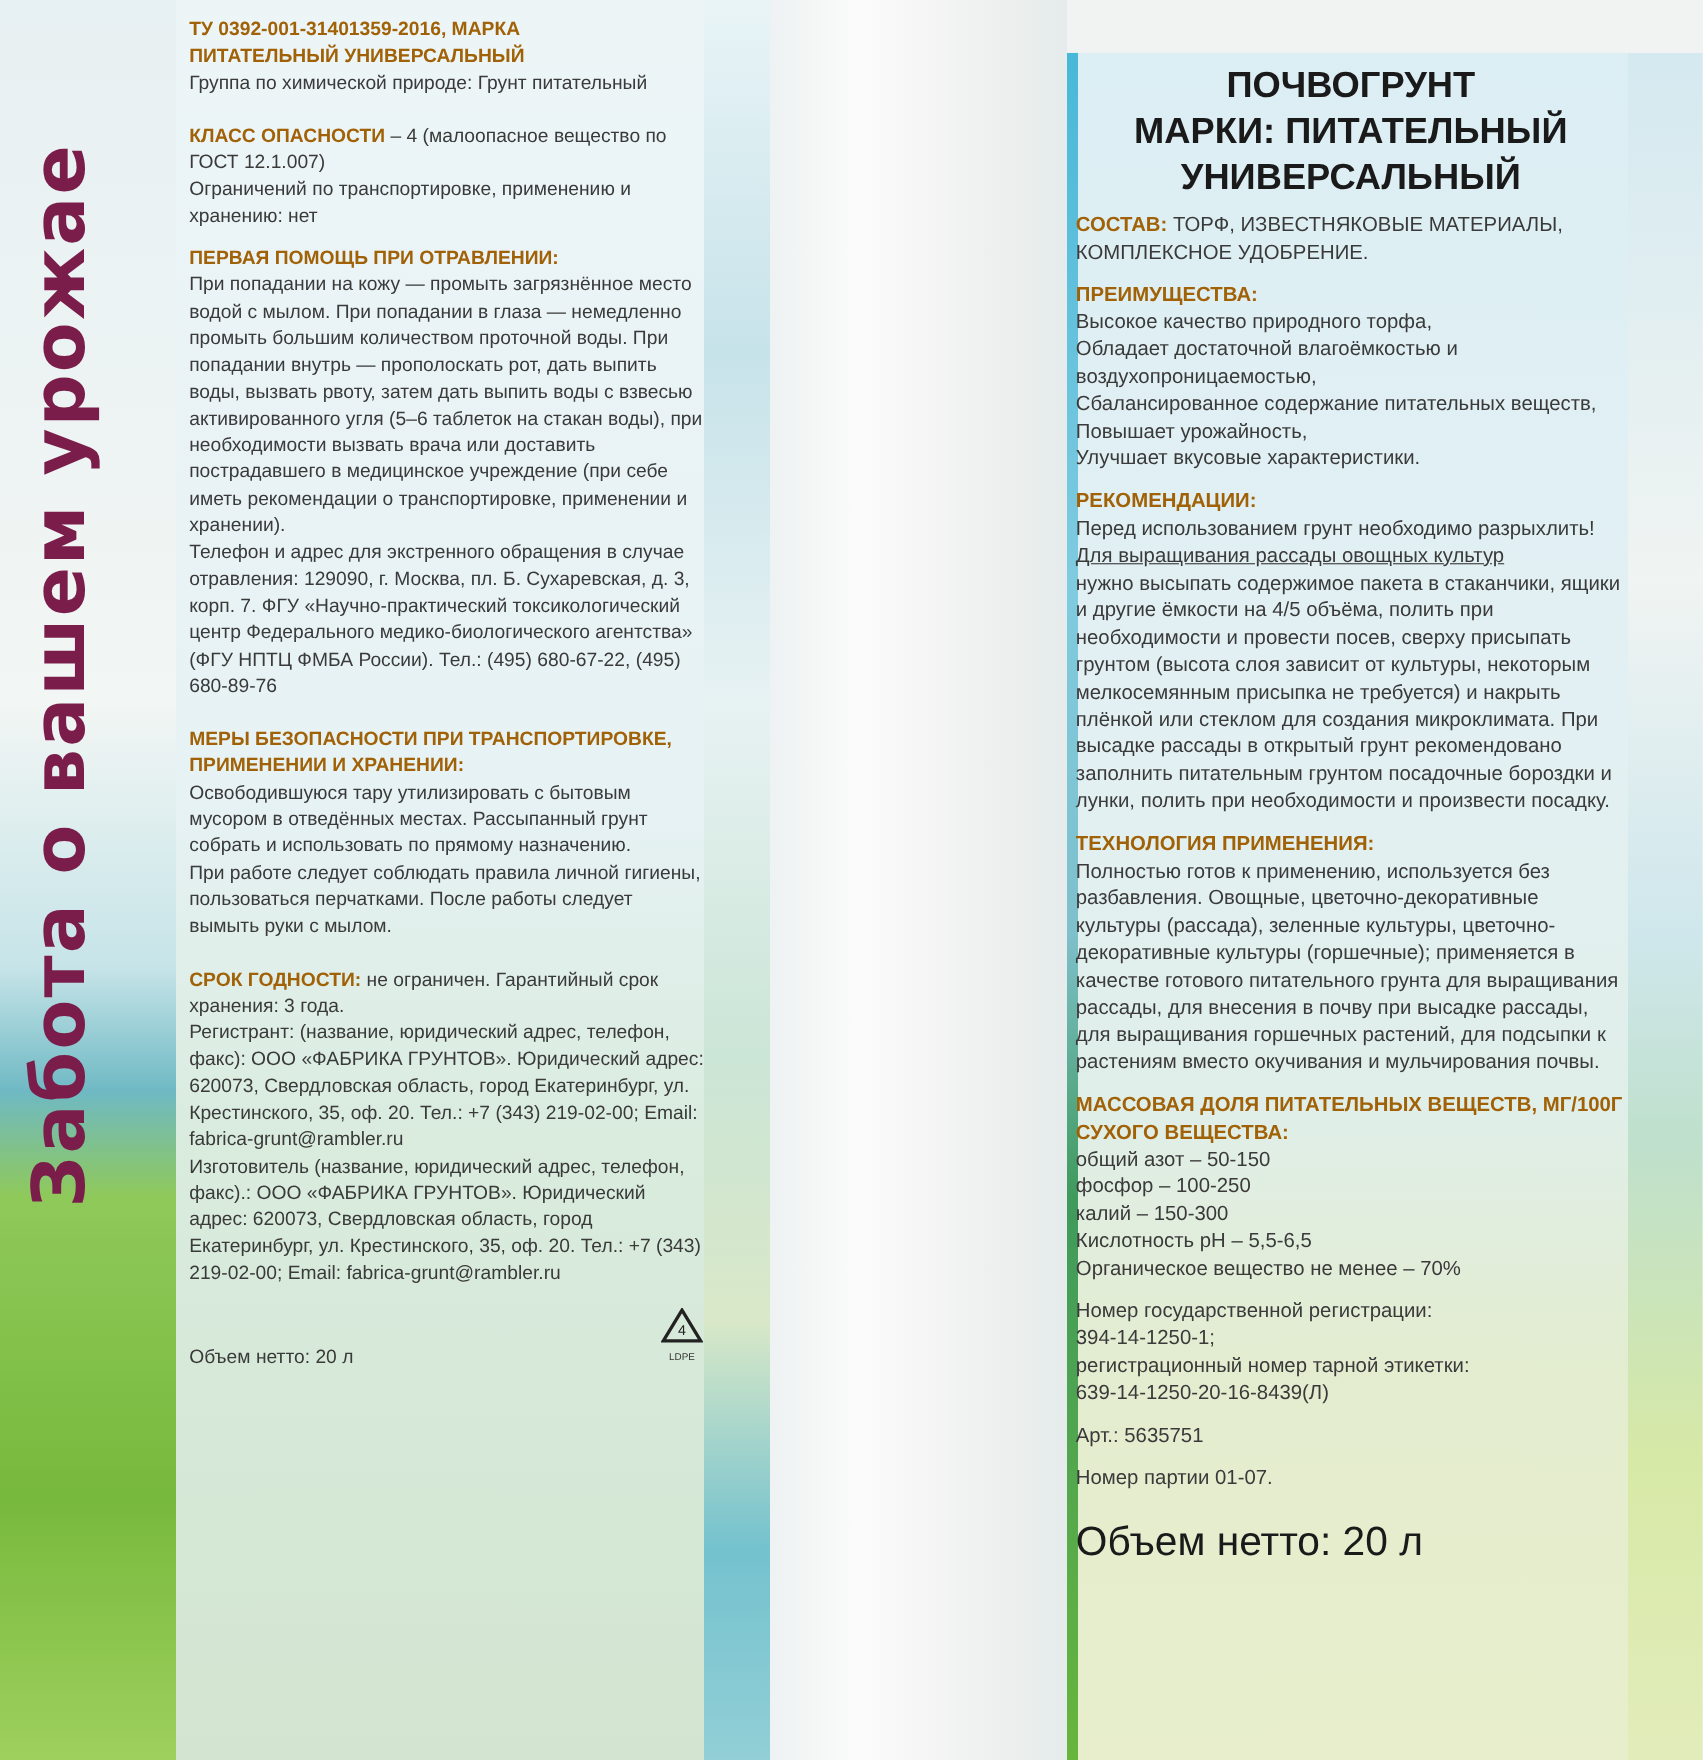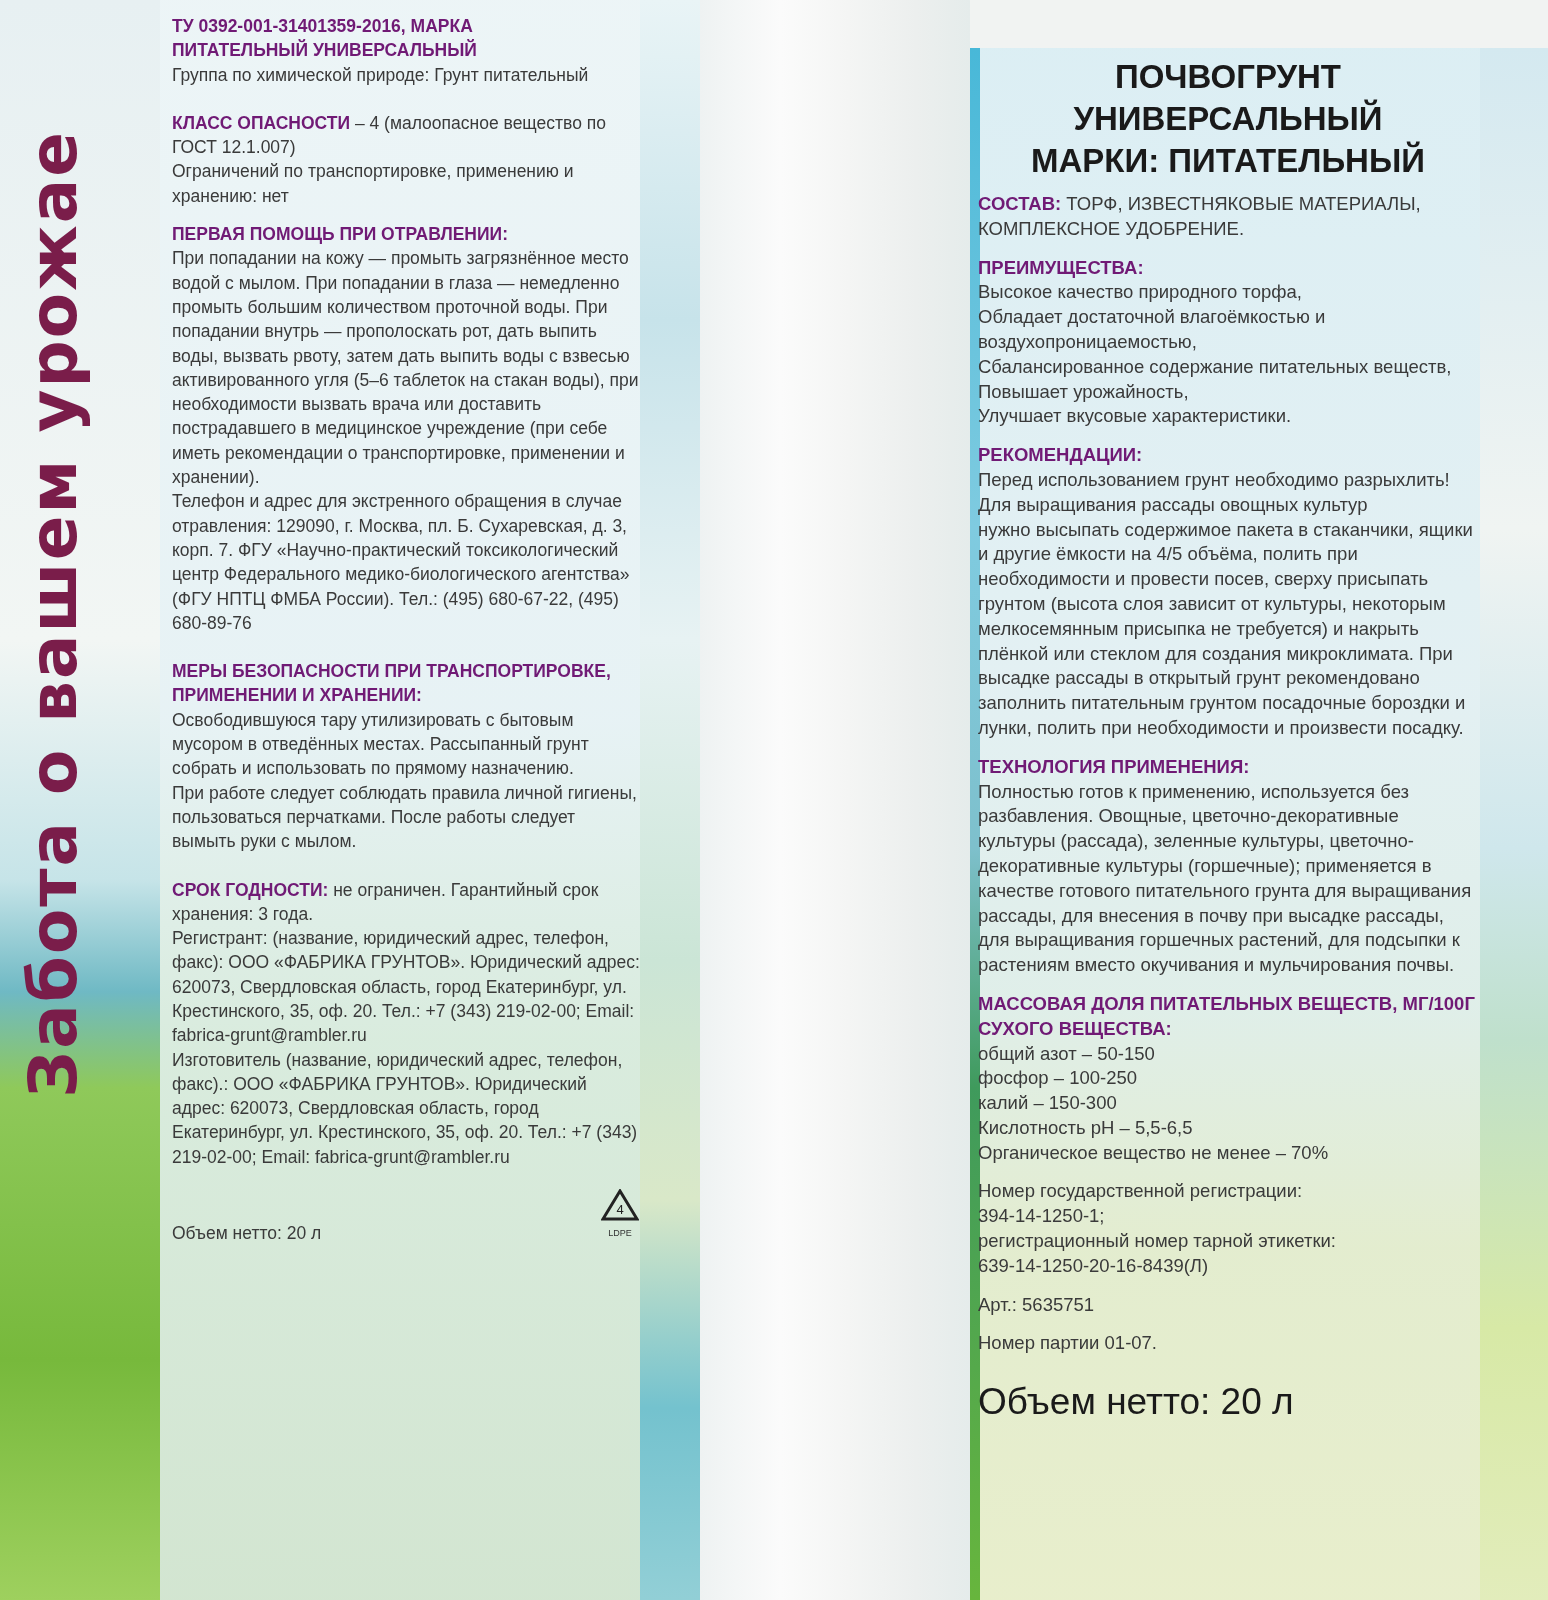--- a/index.html
+++ b/index.html
@@ -29,25 +29,25 @@
     position:absolute; left:18px; top:130px; width:1340px; height:72px;
     transform-origin:0 0; transform:translate(72px,0) rotate(90deg);
     font-family:"DejaVu Sans", sans-serif; font-weight:bold; font-size:66px;
     color:#7a1d4a; letter-spacing:2px; white-space:nowrap; line-height:72px;
   }
   .vertical-brand span { display:inline-block; transform:rotate(180deg); }
 
   .col { position:absolute; font-size:17.5px; line-height:24.3px; }
   .col-left { left:172px; top:14px; width:470px; }
   .col-right { left:8px; top:8px; width:500px; font-size:18.5px; line-height:24.8px; }
-  .h { font-weight:bold; color:#701a75; text-transform:none; }
+  .h { font-weight:bold; color:#a16207; text-transform:none; }
   .block { margin:0 0 14px 0; }
   .p { margin:0; color:#3a3a3a; }
   .title-block { text-align:center; font-weight:bold; font-size:33px; line-height:42px; color:#1a1a1a; margin:0 0 10px 0; }
-  .underline { }
+  .underline { text-decoration:underline; }
   .big-net { font-size:37px; line-height:44px; color:#1a1a1a; margin-top:24px; }
   .net-row { display:flex; justify-content:space-between; align-items:flex-end; margin-top:20px; }
   .recycle { width:44px; text-align:center; }
   .recycle svg { display:block; margin:0 auto; }
   .recycle .code { font-size:9px; font-weight:normal; color:#333; }
   .spacer-s { height:10px; }
 </style>
 </head>
 <body>
 
@@ -101,22 +101,22 @@
 <section class="panel" id="center-seam"></section>
 
 <section class="panel" id="right-panel">
   <div class="text-card-right"></div>
   <div class="right-left-strip"></div>
   <div class="right-edge"></div>
 
   <div class="col col-right">
     <div class="title-block">
       <div>ПОЧВОГРУНТ</div>
+      <div>МАРКИ: ПИТАТЕЛЬНЫЙ</div>
       <div>УНИВЕРСАЛЬНЫЙ</div>
-      <div>МАРКИ: ПИТАТЕЛЬНЫЙ</div>
     </div>
     <div class="block">
       <p class="p"><span class="h">СОСТАВ:</span><span> ТОРФ, ИЗВЕСТНЯКОВЫЕ МАТЕРИАЛЫ, КОМПЛЕКСНОЕ УДОБРЕНИЕ.</span></p>
     </div>
     <div class="block">
       <div class="h">ПРЕИМУЩЕСТВА:</div>
       <p class="p">Высокое качество природного торфа,</p>
       <p class="p">Обладает достаточной влагоёмкостью и воздухопроницаемостью,</p>
       <p class="p">Сбалансированное содержание питательных веществ,</p>
       <p class="p">Повышает урожайность,</p>

